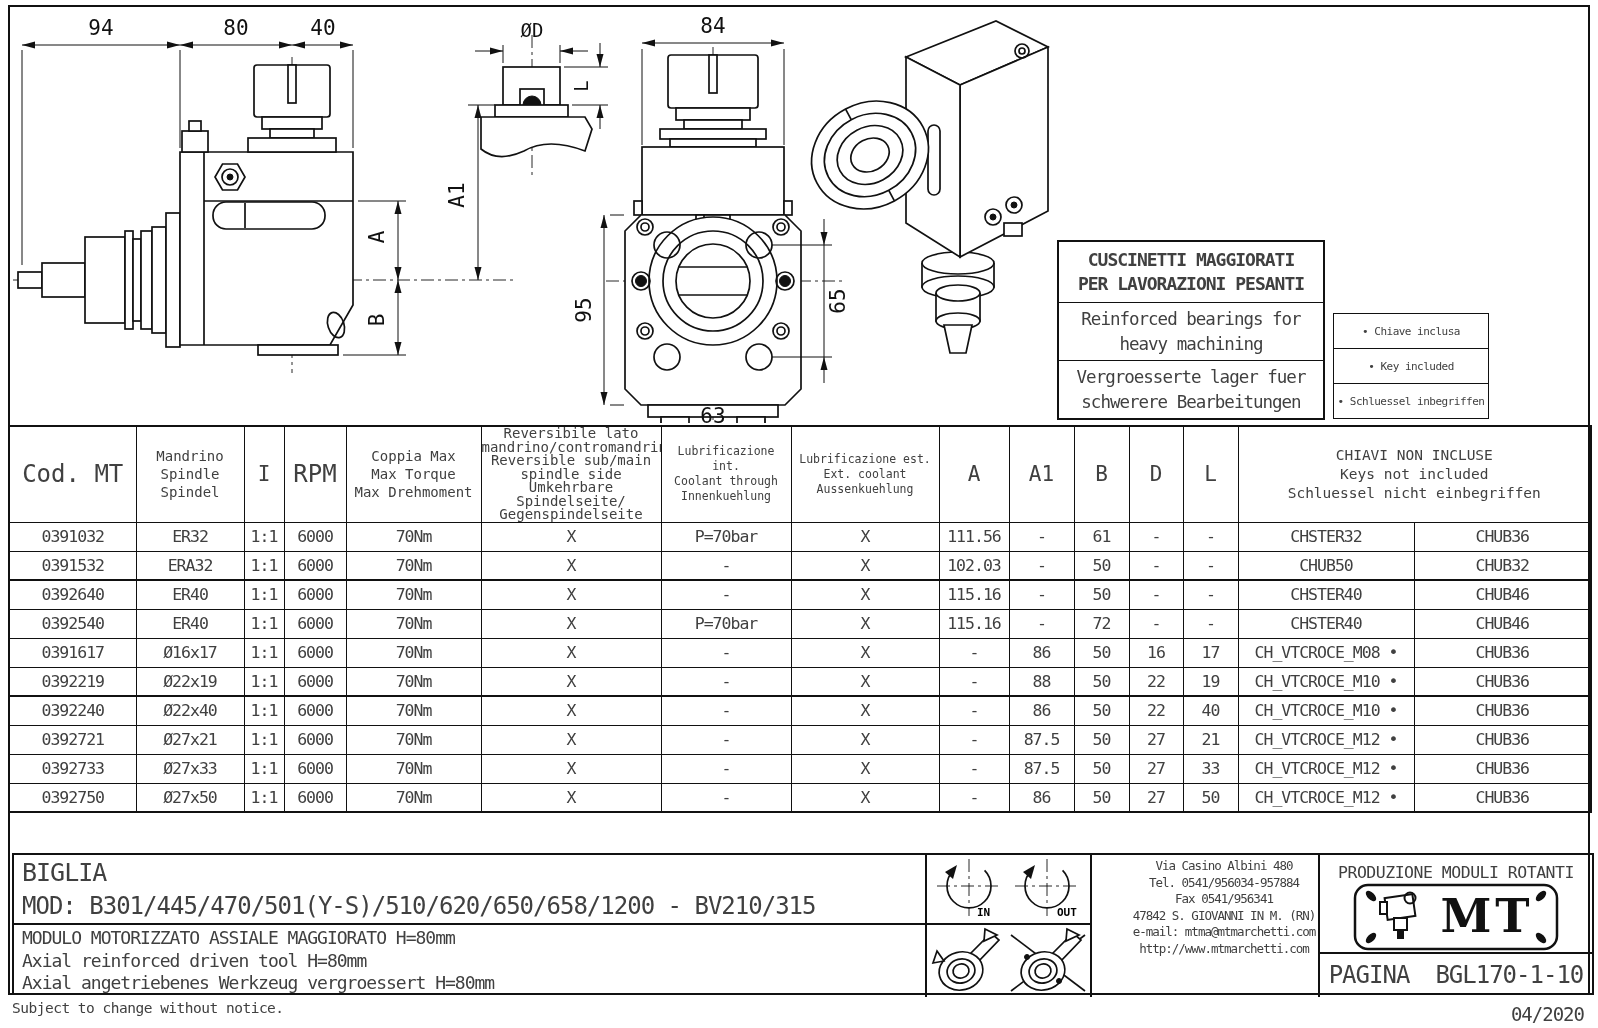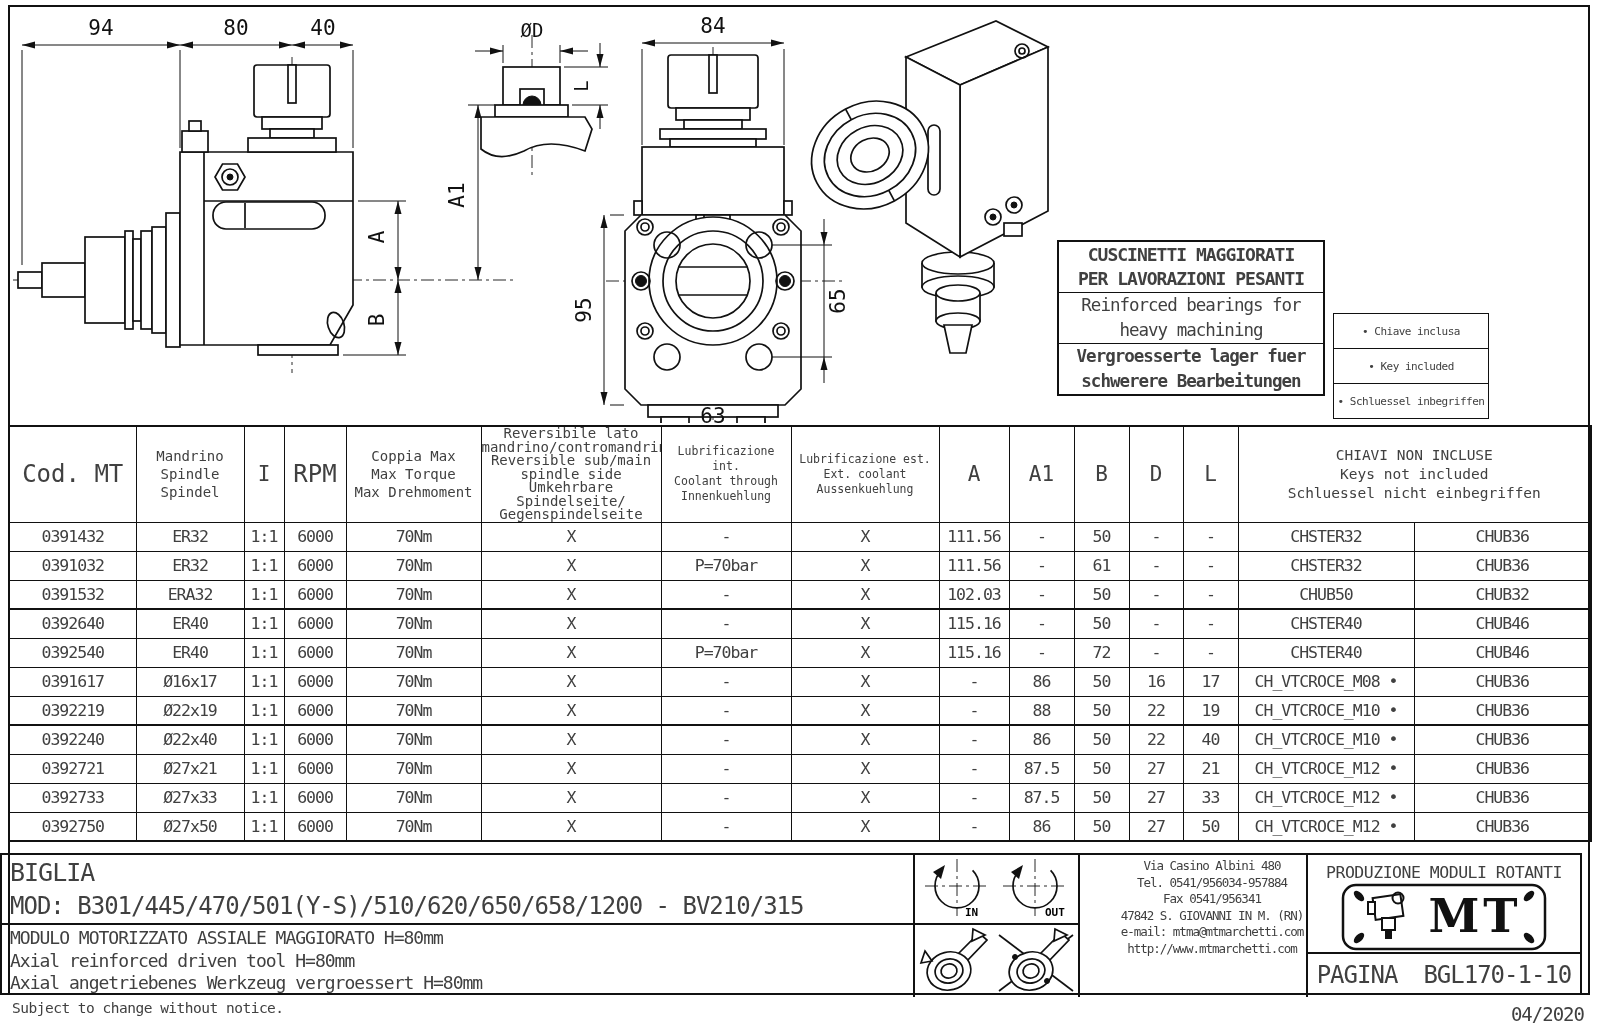--- a/index.html
+++ b/index.html
@@ -14,27 +14,27 @@
   .part  { stroke:#111; stroke-width:1.7; fill:#fff; }
   .partn { stroke:#111; stroke-width:1.7; fill:none; }
   .dim   { stroke:#111; stroke-width:1; fill:none; }
   .cl    { stroke:#111; stroke-width:0.9; fill:none; stroke-dasharray:13 4 3 4; }
   .ah    { fill:#111; stroke:none; }
   .dk    { fill:#111; stroke:#111; }
   text.dt { font-family:"DejaVu Sans Mono", monospace; font-size:21px; fill:#111; text-anchor:middle; }
   text.dts{ font-family:"DejaVu Sans Mono", monospace; font-size:19px; fill:#111; text-anchor:middle; }
 
   
-  .note-bearing { position:absolute; left:1057px; top:240px; width:268px; height:156px;
+  .note-bearing { position:absolute; left:1057px; top:240px; width:268px; height:180px;
                   border:2px solid #111; display:flex; flex-direction:column; text-align:center; }
   .nb-title { height:61px; border-bottom:1.5px solid #111; font-weight:bold; font-size:18px;
               display:flex; align-items:center; justify-content:center; white-space:pre-line; line-height:24px; letter-spacing:-1px;}
   .nb-row { flex:1; display:flex; align-items:center; justify-content:center; white-space:pre-line;
             font-size:17.5px; line-height:25px; letter-spacing:-1px;}
-  .nb-row + .nb-row { border-top:1.5px solid #111;font-weight:bold; }
+  .nb-row + .nb-row { border-top:1.5px solid #111; }
   .note-keys { position:absolute; left:1333px; top:313px; width:156px; height:106px;
                border:1.5px solid #111; display:flex; flex-direction:column; }
   .nk-row { flex:1; display:flex; align-items:center; justify-content:center; font-size:11px; letter-spacing:-0.5px;}
   .nk-row + .nk-row { border-top:1.5px solid #111; }
 
   
   table.spec { position:absolute; left:8px; top:425px; width:1582px; border-collapse:collapse;
                table-layout:fixed; }
   table.spec th, table.spec td { border:1px solid #111; text-align:center; vertical-align:middle;
                overflow:hidden; }
@@ -45,21 +45,21 @@
   th { font-weight:normal; white-space:pre-line; }
   .h-cod { font-size:24px; } .h-big { font-size:21px; }
   .h-spindle { font-size:14px; line-height:18px; }
   .h-torque  { font-size:14px; line-height:18px; }
   .h-rev     { font-size:14px; line-height:13.5px; }
   .h-cool    { font-size:11.5px; line-height:15px; }
   .h-keys    { font-size:14.5px; line-height:19px; }
   tr.group-end td { border-bottom-width:2.5px; }
 
   
-  .band { position:absolute; left:0; top:853px; width:1582px; height:142px;
+  .band { position:absolute; left:12px; top:853px; width:1582px; height:142px;
           border:2px solid #111; display:grid; grid-template-columns:913px 165px 228px 272px; }
   .band-left { border-right:2px solid #111; display:flex; flex-direction:column; }
   .bl-top { height:70px; border-bottom:2px solid #111; padding:1px 8px; }
   .brand { font-size:25px; line-height:33px; letter-spacing:-1px;}
   .models { font-size:24px; line-height:34px; letter-spacing:-1px; white-space:nowrap;}
   .bl-bottom { flex:1; padding:2px 8px; font-size:18px; line-height:22.5px; letter-spacing:-1px;}
   .band-icons { border-right:2px solid #111; display:flex; flex-direction:column; }
   .bi-cell { height:70px; display:flex; align-items:center; justify-content:center; }
   .bi-cell:first-child { border-bottom:2px solid #111; }
   .band-co { border-right:2px solid #111; text-align:center; padding-top:3px; }
@@ -348,37 +348,20 @@
         <th class="h-big">B</th>
         <th class="h-big">D</th>
         <th class="h-big">L</th>
         <th class="h-keys" colspan="2">CHIAVI NON INCLUSE
 Keys not included
 Schluessel nicht einbegriffen</th>
       </tr>
     </thead>
     <tbody id="spec-body">
         <tr>
-          <td>0391432</td>
-          <td>ER32</td>
-          <td>1:1</td>
-          <td>6000</td>
-          <td>70Nm</td>
-          <td>X</td>
-          <td>-</td>
-          <td>X</td>
-          <td>111.56</td>
-          <td>-</td>
-          <td>50</td>
-          <td>-</td>
-          <td>-</td>
-          <td>CHSTER32</td>
-          <td>CHUB36</td>
-        </tr>
-        <tr>
           <td>0391032</td>
           <td>ER32</td>
           <td>1:1</td>
           <td>6000</td>
           <td>70Nm</td>
           <td>X</td>
           <td>P=70bar</td>
           <td>X</td>
           <td>111.56</td>
           <td>-</td>

